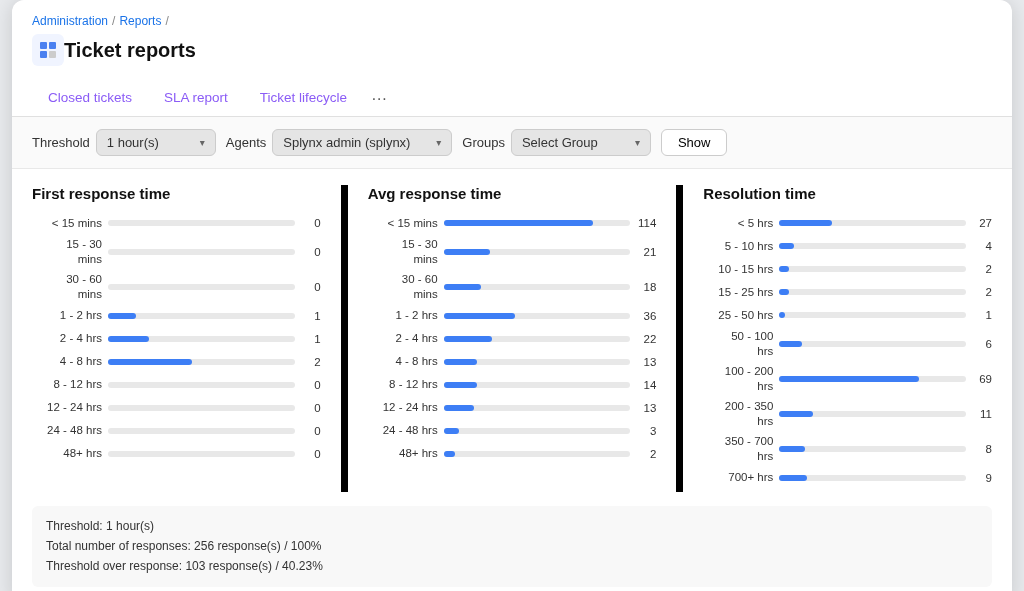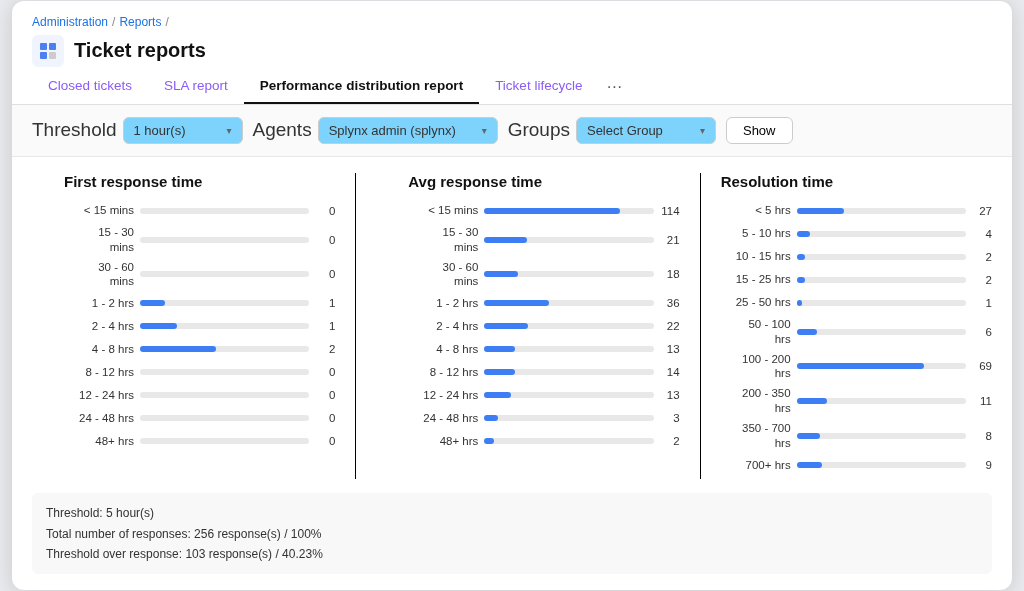--- a/index.html
+++ b/index.html
@@ -2,40 +2,40 @@
 <html><head>
   <meta charset="utf-8">
   <style>
     * { box-sizing: border-box; margin: 0; padding: 0; }
     body { font-family: -apple-system, BlinkMacSystemFont, 'Segoe UI', sans-serif; background: #e8eaed; display: flex; align-items: center; justify-content: center; min-height: 100vh; }
     .window { background: #fff; border-radius: 12px; width: 1000px; min-height: 570px; box-shadow: 0 2px 20px rgba(0,0,0,0.15); overflow: hidden; }
     .header { padding: 14px 20px 0; border-bottom: 1px solid #e0e0e0; }
     .breadcrumb { display: flex; align-items: center; gap: 4px; font-size: 12px; color: #555; margin-bottom: 6px; }
     .breadcrumb a { color: #1a73e8; text-decoration: none; }
     .breadcrumb span { color: #888; }
-    .title-row { display: flex; align-items: center; gap: 10px; margin-bottom: 3px; }
+    .title-row { display: flex; align-items: center; gap: 0; margin-bottom: 16px; }
     .title-icon { width: 32px; height: 32px; background: #f0f4ff; border-radius: 6px; display: flex; align-items: center; justify-content: center; }
     .page-title { font-size: 20px; font-weight: 600; color: #111; }
     .tabs { display: flex; gap: 0; border-bottom: none; }
     .tab { padding: 8px 16px; font-size: 13.5px; color: #8b5cf6; cursor: pointer; border-bottom: 2px solid transparent; white-space: nowrap; }
     .tab.active { color: #111; font-weight: 600; border-bottom: 2px solid #111; }
     .tab-more { padding: 8px 8px; color: #555; cursor: pointer; }
     .controls { display: flex; align-items: center; gap: 10px; padding: 12px 20px; background: #fafafa; border-bottom: 1px solid #e8e8e8; flex-wrap: wrap; }
     .control-group { display: flex; align-items: center; gap: 6px; font-size: 13px; color: #333; }
-    .control-label { font-size: 19px; color: #333; }
-    .select-box { display: flex; align-items: center; gap: 4px; border: 1px solid #ccc; border-radius: 6px; padding: 5px 10px; font-size: 13px; background: #7dd3fc; cursor: pointer; min-width: 120px; justify-content: space-between; }
+    .control-label { font-size: 13px; color: #333; }
+    .select-box { display: flex; align-items: center; gap: 4px; border: 1px solid #ccc; border-radius: 6px; padding: 5px 10px; font-size: 13px; background: #e5e5e5; cursor: pointer; min-width: 120px; justify-content: space-between; }
     .select-box.agent { min-width: 180px; }
     .select-box.group { min-width: 140px; }
     .chevron { font-size: 10px; color: #666; }
     .date-input { border: 1px solid #ccc; border-radius: 6px; padding: 5px 10px; font-size: 13px; background: #fff; min-width: 180px; }
     .show-btn { background: #fff; border: 1px solid #ccc; border-radius: 6px; padding: 5px 16px; font-size: 13px; cursor: pointer; font-weight: 500; }
     .content { padding: 16px 20px 16px; }
     .charts-row { display: flex; gap: 0; }
     .chart-section { flex: 1; padding-right: 20px; }
-    .chart-section:not(:last-child) { border-right: 1px solid #000000; margin-right: 20px; margin-left: 32px; }
+    .chart-section:not(:last-child) { border-right: 7px solid #000000; margin-right: 20px; }
     .chart-title { font-size: 15px; font-weight: 700; color: #111; margin-bottom: 12px; }
     .chart-row { display: flex; align-items: center; margin-bottom: 5px; gap: 6px; min-height: 18px; justify-content: space-between; }
     .row-label { font-size: 11.5px; color: #333; min-width: 70px; text-align: right; line-height: 1.3; }
     .bar-track { flex: 1; height: 6px; background: #e8e8e8; border-radius: 3px; position: relative; max-width: 200px; }
     .bar-fill { height: 100%; background: #3d7ef5; border-radius: 3px; }
     .row-value { font-size: 11.5px; color: #333; min-width: 20px; text-align: right; }
     .summary { margin-top: 14px; padding: 10px 14px; background: #f8f8f8; border-radius: 6px; font-size: 12px; color: #333; line-height: 1.7; }
   </style>
 </head>
 <body>
@@ -56,21 +56,20 @@
           <rect x="10" y="1" width="7" height="7" rx="1" fill="#4a80f0"></rect>
           <rect x="1" y="10" width="7" height="7" rx="1" fill="#4a80f0"></rect>
           <rect x="10" y="10" width="7" height="7" rx="1" fill="#ccc"></rect>
         </svg>
       </div>
       <h1 class="page-title">Ticket reports</h1>
     </div>
     <div class="tabs">
       <div class="tab">Closed tickets</div>
       <div class="tab">SLA report</div>
-      <div class="tab active">Performance distribution report</div>
       <div class="tab">Ticket lifecycle</div>
       <div class="tab-more">···</div>
     </div>
   </div>
 
   <div class="controls">
     <div class="control-group">
       <span class="control-label">Threshold</span>
       <div class="select-box">
         <span>1 hour(s)</span>
@@ -328,18 +327,18 @@
               <div class="bar-track">
                 <div class="bar-fill" style="width: 15%;"></div>
               </div>
               <div class="row-value">9</div>
             </div>
           </div>
       </div>
     </div>
 
     <div class="summary">
-      <div>Threshold: 5 hour(s)</div>
+      <div>Threshold: 1 hour(s)</div>
       <div>Total number of responses: 256 response(s) / 100%</div>
       <div>Threshold over response: 103 response(s) / 40.23%</div>
     </div>
   </div>
 </div>
 
 </body></html>

